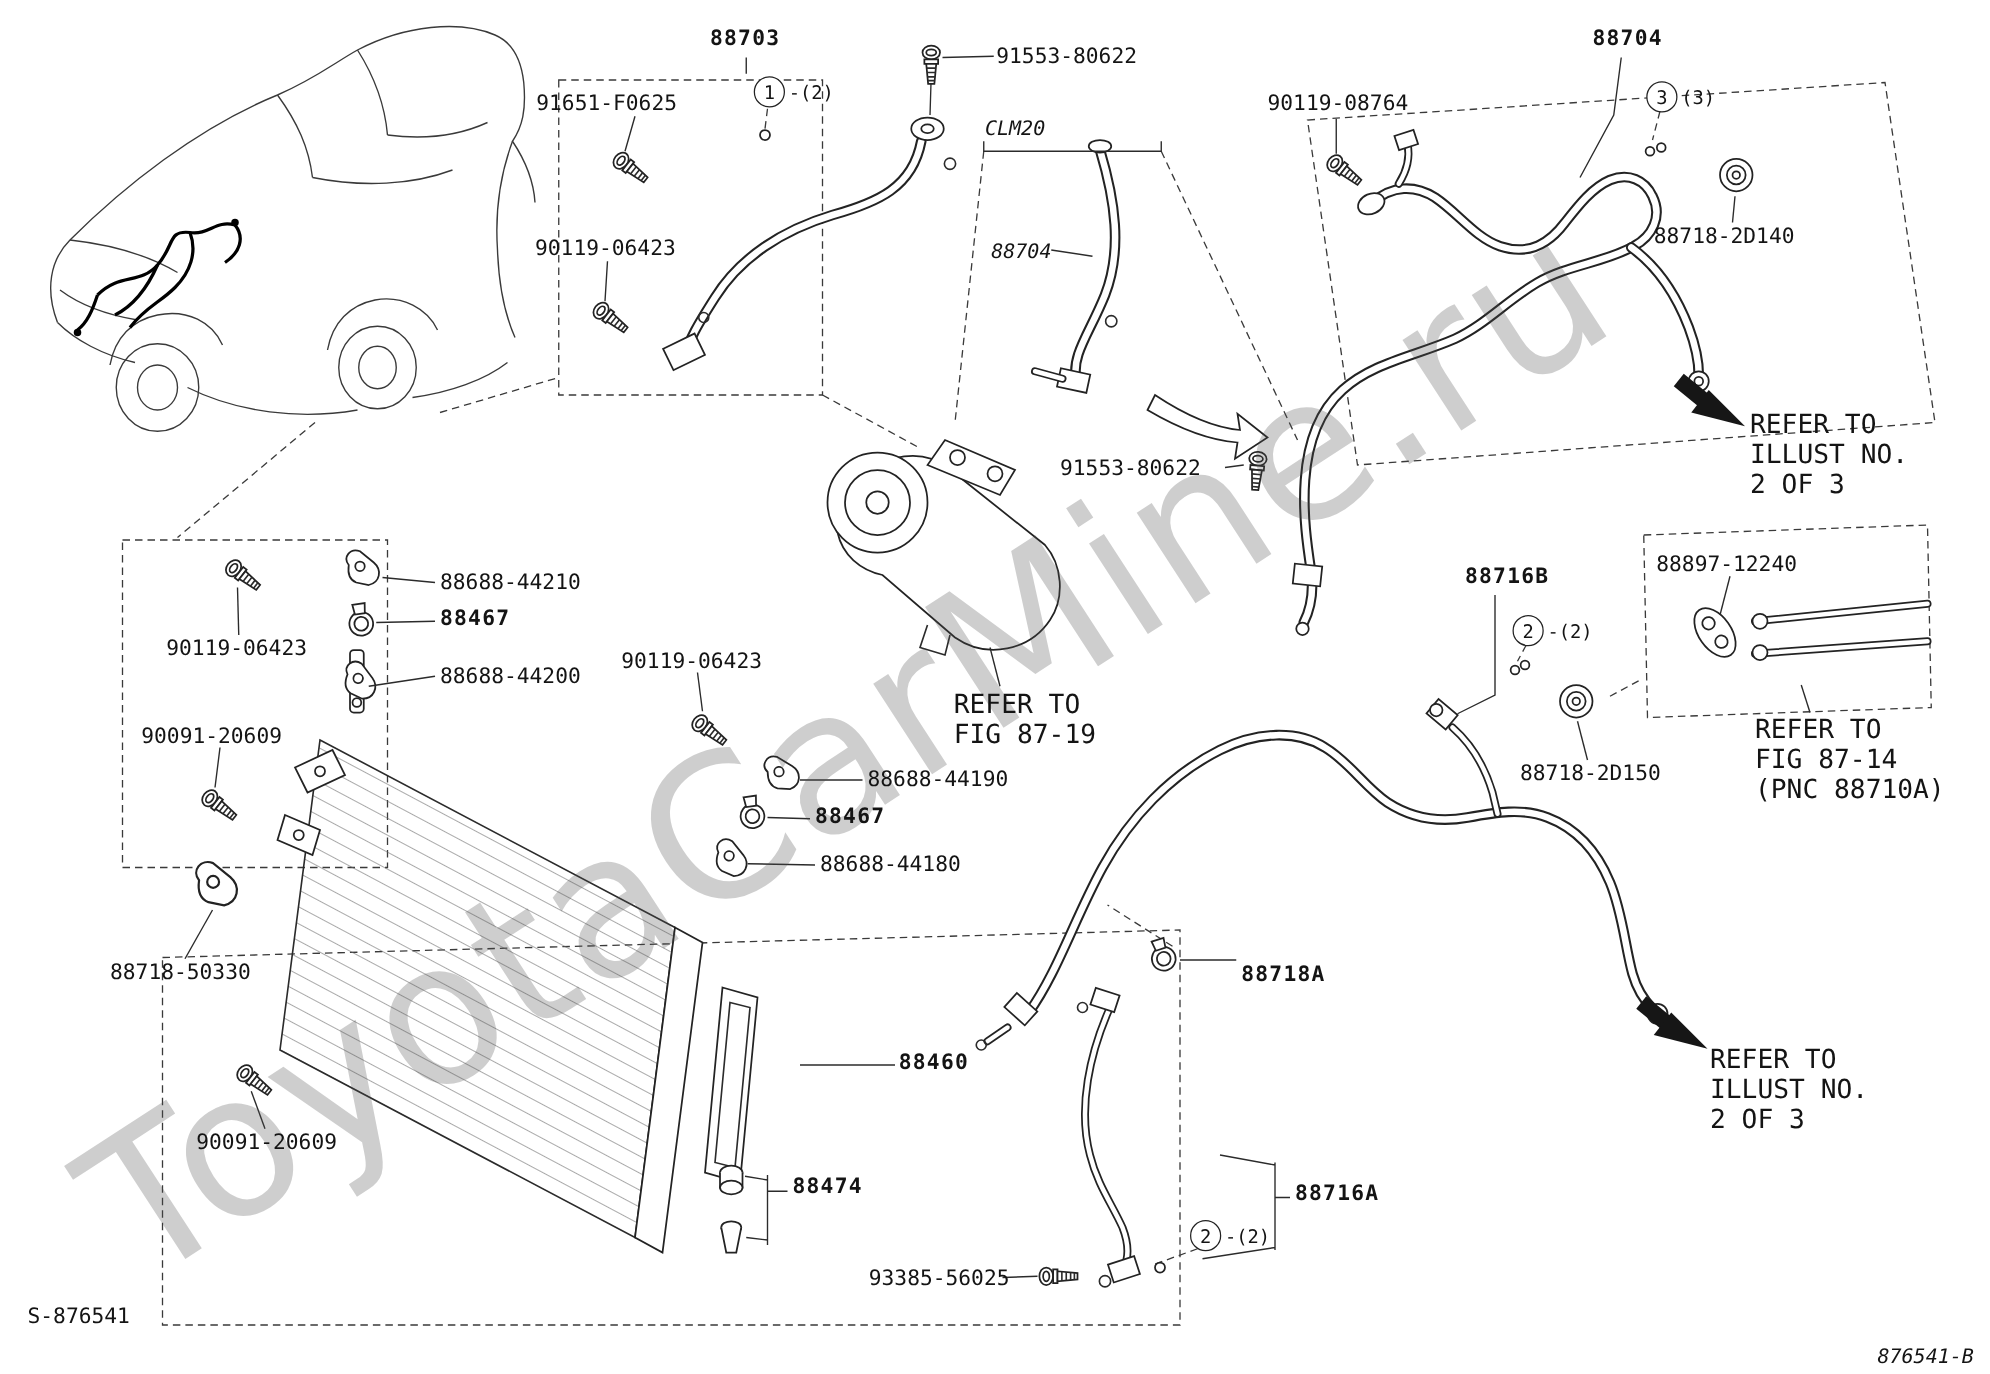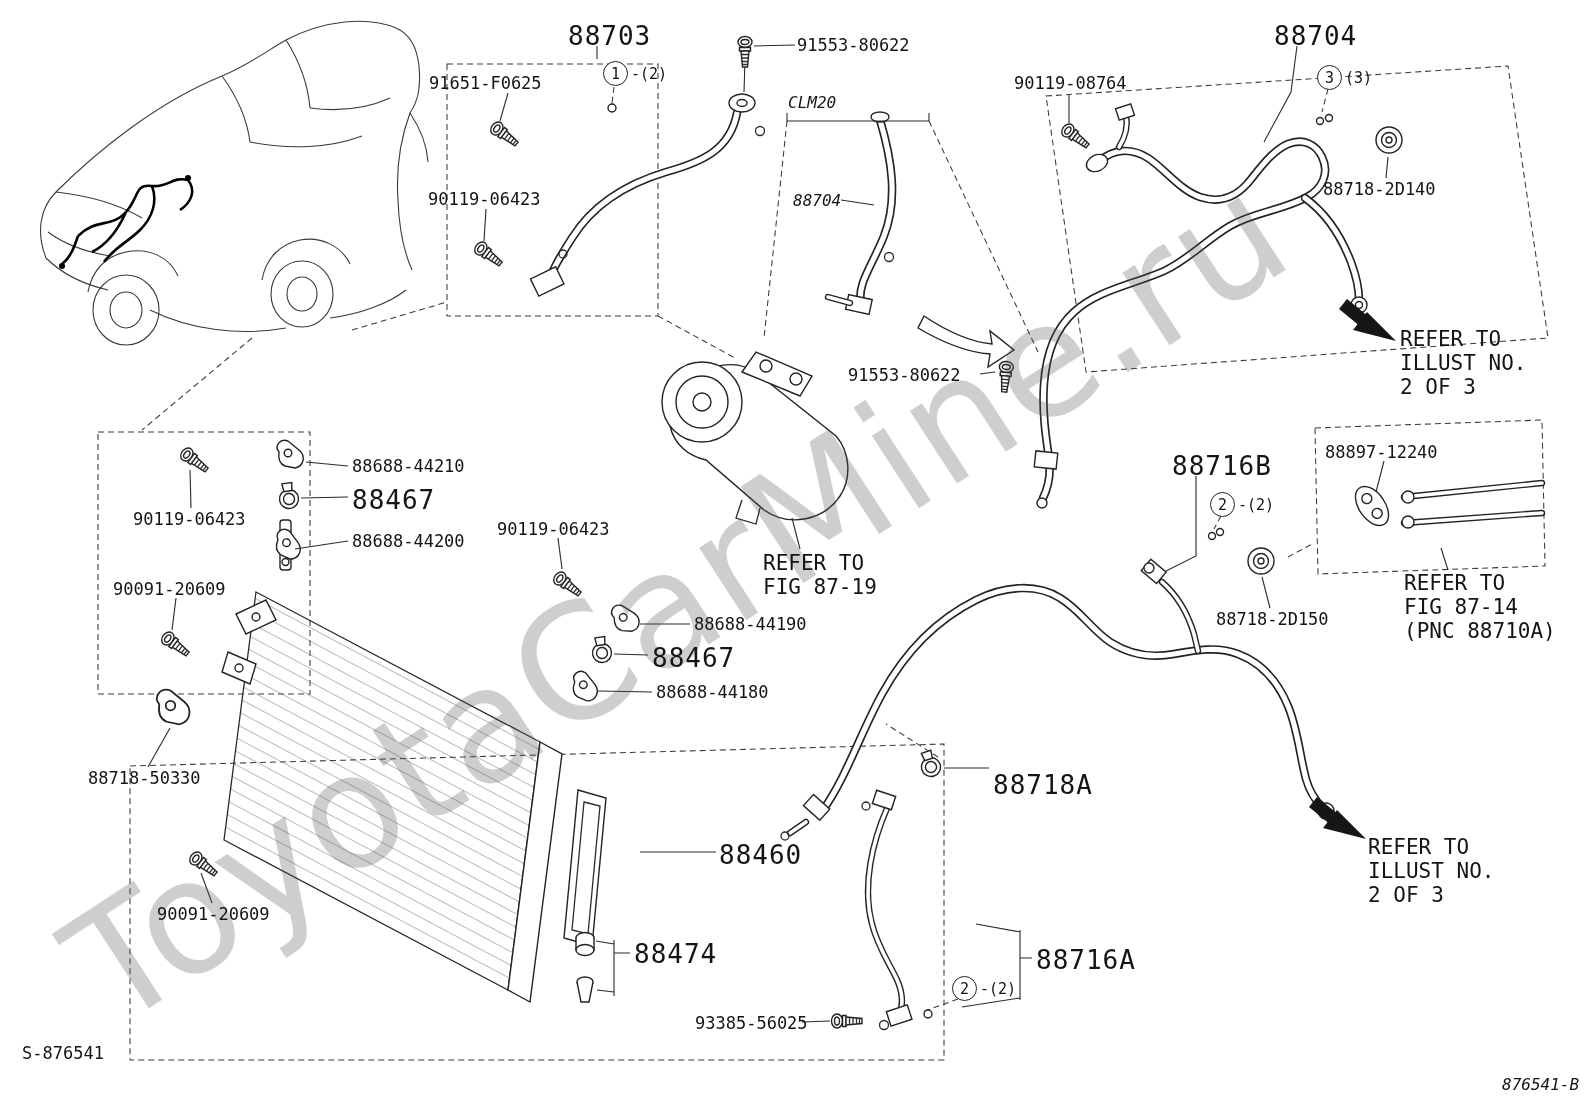--- a/index.html
+++ b/index.html
@@ -5,21 +5,21 @@
   html,body{margin:0;padding:0;background:#fff;}
   .sheet{position:relative;width:1592px;height:1099px;background:#fff;overflow:hidden;
          font-family:"DejaVu Sans Mono","Liberation Mono",monospace;color:#141414;}
   svg.lineart{position:absolute;left:0;top:0;}
   .watermark{position:absolute;left:85px;top:905px;font-size:158px;line-height:1;
              color:rgba(80,80,80,0.28);transform:rotate(-33deg);transform-origin:0 50%;
              white-space:nowrap;pointer-events:none;font-family:"DejaVu Sans",sans-serif;
              letter-spacing:2px;z-index:3;}
   #labels-layer{position:absolute;left:0;top:0;width:100%;height:100%;z-index:4;}
   .part-label{position:absolute;font-size:17px;white-space:pre-line;line-height:1.14;}
-  .part-label.title{font-size:26px;font-weight:normal;letter-spacing:1px;}
+  .part-label.title{font-size:17px;font-weight:bold;letter-spacing:1px;}
   .part-label.small{font-size:16px;font-style:italic;}
   .part-label.note{font-size:21px;}
   .callout-wrap{position:absolute;display:flex;align-items:center;gap:3px;}
   .callout-badge{width:23px;height:23px;border:1.8px solid #222;border-radius:50%;
                  display:inline-flex;align-items:center;justify-content:center;
                  font-size:15px;background:#fff;}
   .callout-suffix{font-size:15px;}
   
   .tube-o{fill:none;stroke:#232323;stroke-width:8.5;stroke-linecap:round;}
   .tube-i{fill:none;stroke:#ffffff;stroke-width:5.2;stroke-linecap:round;}

